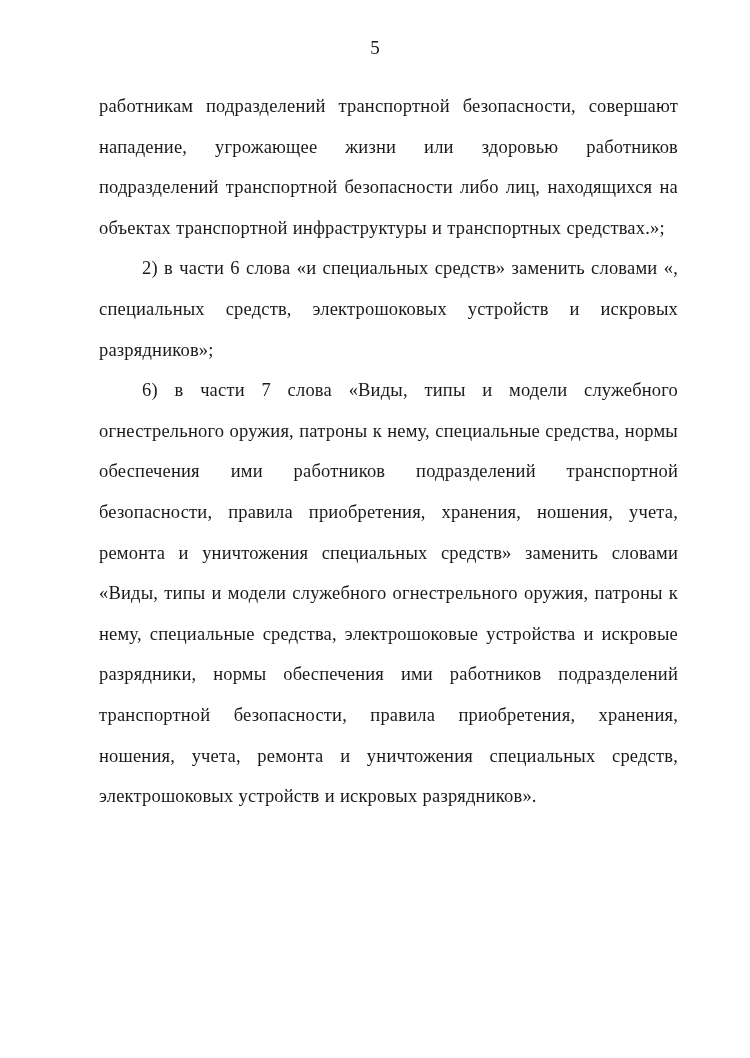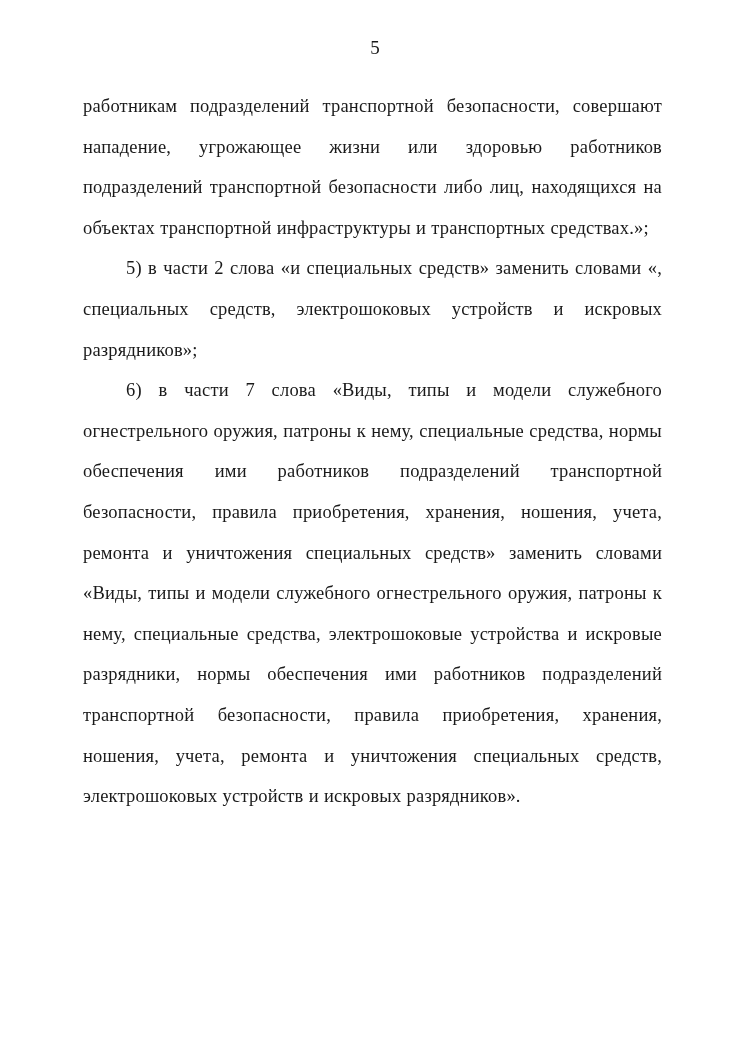--- a/index.html
+++ b/index.html
@@ -28,21 +28,21 @@
     left: 0;
     top: 36px;
     width: 750px;
     text-align: center;
     font-size: 19px;
     line-height: 24px;
     color: #1a1a1a;
   }
   .body-text {
     position: absolute;
-    left: 83px;
+    left: 99px;
     top: 86px;
     width: 579px;
   }
   p.para {
     margin: 0;
     padding: 0;
     text-align: justify;
     text-align-last: left;
     font-size: 18.5px;
     line-height: 40.6px;
@@ -60,19 +60,19 @@
 <body>
 
 <div class="page">
 
   <div class="page-number">5</div>
 
   <div class="body-text">
 
     <p class="para">работникам подразделений транспортной безопасности, совершают нападение, угрожающее жизни или здоровью работников подразделений транспортной безопасности либо лиц, находящихся на объектах транспортной инфраструктуры и транспортных средствах.»;</p>
 
-    <p class="para indent">5) в части 2 слова «и специальных средств» заменить словами «, специальных средств, электрошоковых устройств и искровых разрядников»;</p>
+    <p class="para indent">2) в части 6 слова «и специальных средств» заменить словами «, специальных средств, электрошоковых устройств и искровых разрядников»;</p>
 
     <p class="para indent">6) в части 7 слова «Виды, типы и модели служебного огнестрельного оружия, патроны к нему, специальные средства, нормы обеспечения ими работников подразделений транспортной безопасности, правила приобретения, хранения, ношения, учета, ремонта и уничтожения специальных средств» заменить словами «Виды, типы и модели служебного огнестрельного оружия, патроны к нему, специальные средства, электрошоковые устройства и искровые разрядники, нормы обеспечения ими работников подразделений транспортной безопасности, правила приобретения, хранения, ношения, учета, ремонта и уничтожения специальных средств, электрошоковых устройств и искровых разрядников».</p>
 
   </div>
 
 </div>
 
 </body></html>

